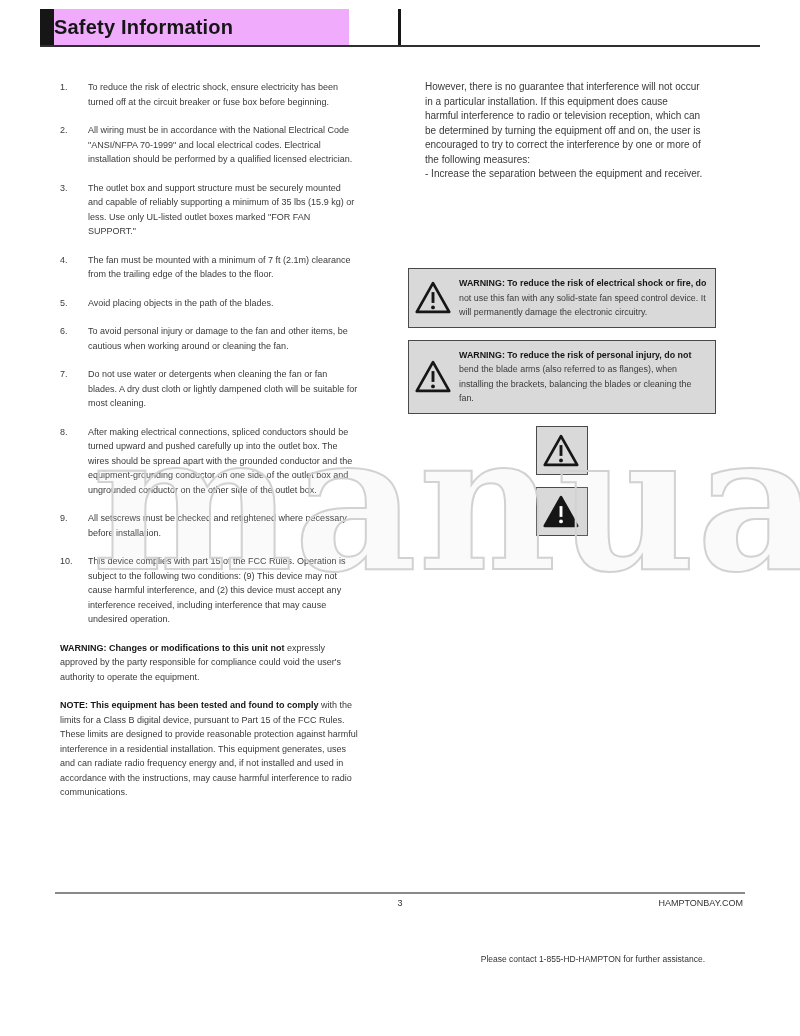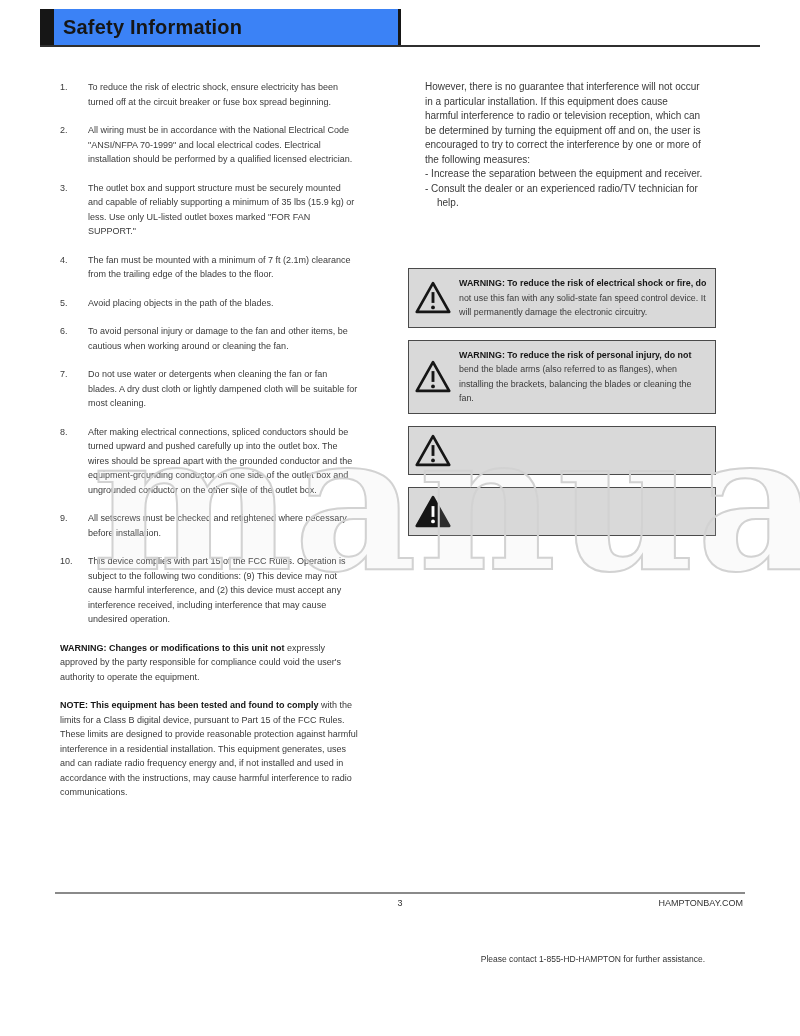--- a/index.html
+++ b/index.html
@@ -3,40 +3,40 @@
 <meta charset="utf-8">
 <style>
   * { margin:0; padding:0; box-sizing:border-box; }
   html,body { background:#fff; }
   .page {
     position:relative; width:800px; height:1036px; background:#ffffff;
     font-family:"Liberation Sans", sans-serif; color:#3a3a3a; overflow:hidden;
   }
   
   .header-tab { position:absolute; left:40px; top:9px; width:14px; height:37px; background:#161616; }
-  .header-box { position:absolute; left:54px; top:9px; width:344px; height:37px; background:#3b82f6;
-    display:flex; align-items:center; padding-left:9px; }
+  .header-box { position:absolute; left:54px; top:9px; width:295px; height:37px; background:#f0abfc;
+    display:flex; align-items:center; }
   .header-box h1 { font-size:20px; font-weight:bold; color:#161616; letter-spacing:0.2px; }
   .header-vline { position:absolute; left:398px; top:9px; width:3px; height:38px; background:#161616; }
   .header-underline { position:absolute; left:40px; top:45px; width:720px; height:2px; background:#2f2f2f; }
 
   
   .col-left { position:absolute; left:60px; top:80px; width:298px; font-size:9px; line-height:14.5px; }
   .list-item { display:flex; margin-bottom:14px; }
   .list-item .num { flex:0 0 28px; }
   .list-item .txt { flex:1; }
   .para { margin-bottom:14px; }
   .lead { font-weight:bold; color:#161616; }
 
   .col-right { position:absolute; left:425px; top:80px; width:278px; font-size:10px; line-height:14.5px; }
   .measure { padding-left:12px; text-indent:-12px; }
 
   
   .warning-boxes { position:absolute; left:408px; top:268px; width:308px;
-    display:flex; flex-direction:column; gap:12px; }
+    display:flex; flex-direction:column; gap:12px;align-items:center; }
   .wbox { background:#d9d9d9; border:1px solid #4a4a4a; display:flex; align-items:center;
     gap:8px; padding:7px 8px 7px 6px; font-size:8.9px; line-height:14.5px; }
   .wbox .tri { flex:0 0 36px; display:flex; align-items:center; justify-content:center; }
   .wbox .wtext { flex:1; }
   .wbox:last-child .tri-shape { fill:#161616; }
   .wbox:last-child .excl-bar, .wbox:last-child .excl-dot { fill:#ffffff; }
 
   
   .watermark { position:absolute; left:92px; top:408px; z-index:6; pointer-events:none;
     font-family:"DejaVu Serif", serif; font-weight:bold; font-size:190px; line-height:1;
@@ -56,21 +56,21 @@
   <div class="header-tab"></div>
   <div class="header-box">
     <h1>Safety Information</h1>
   </div>
   <div class="header-vline"></div>
   <div class="header-underline"></div>
 
   <div class="col-left">
     <div class="list-item">
       <div class="num">1.</div>
-      <div class="txt">To reduce the risk of electric shock, ensure electricity has been turned off at the circuit breaker or fuse box spread beginning.</div>
+      <div class="txt">To reduce the risk of electric shock, ensure electricity has been turned off at the circuit breaker or fuse box before beginning.</div>
     </div>
     <div class="list-item">
       <div class="num">2.</div>
       <div class="txt">All wiring must be in accordance with the National Electrical Code "ANSI/NFPA 70-1999" and local electrical codes. Electrical installation should be performed by a qualified licensed electrician.</div>
     </div>
     <div class="list-item">
       <div class="num">3.</div>
       <div class="txt">The outlet box and support structure must be securely mounted and capable of reliably supporting a minimum of 35 lbs (15.9 kg) or less. Use only UL-listed outlet boxes marked "FOR FAN SUPPORT."</div>
     </div>
     <div class="list-item">
@@ -104,21 +104,20 @@
 
     <p class="para"><span class="lead">WARNING: Changes or modifications to this unit not</span> <span>expressly approved by the party responsible for compliance could void the user's authority to operate the equipment.</span></p>
 
     <p class="para"><span class="lead">NOTE: This equipment has been tested and found to comply</span> <span>with the limits for a Class B digital device, pursuant to Part 15 of the FCC Rules. These limits are designed to provide reasonable protection against harmful interference in a residential installation. This equipment generates, uses and can radiate radio frequency energy and, if not installed and used in accordance with the instructions, may cause harmful interference to radio communications.</span></p>
   </div>
 
   <div class="col-right">
     <p>However, there is no guarantee that interference will not occur in a particular installation. If this equipment does cause harmful interference to radio or television reception, which can be determined by turning the equipment off and on, the user is encouraged to try to correct the interference by one or more of the following measures:</p>
     <div>
       <div class="measure">- Increase the separation between the equipment and receiver.</div>
-      <div class="measure">- Consult the dealer or an experienced radio/TV technician for help.</div>
     </div>
   </div>
 
   <div class="warning-boxes">
 
     <div class="wbox">
       <div class="tri">
         <svg width="36" height="33" viewBox="0 0 40 36">
             <path class="tri-shape" d="M20 2 L38 34 L2 34 Z" fill="none" stroke="#161616" stroke-width="3" stroke-linejoin="round"></path>
             <rect class="excl-bar" x="18.4" y="12" width="3.2" height="12" fill="#161616"></rect>

